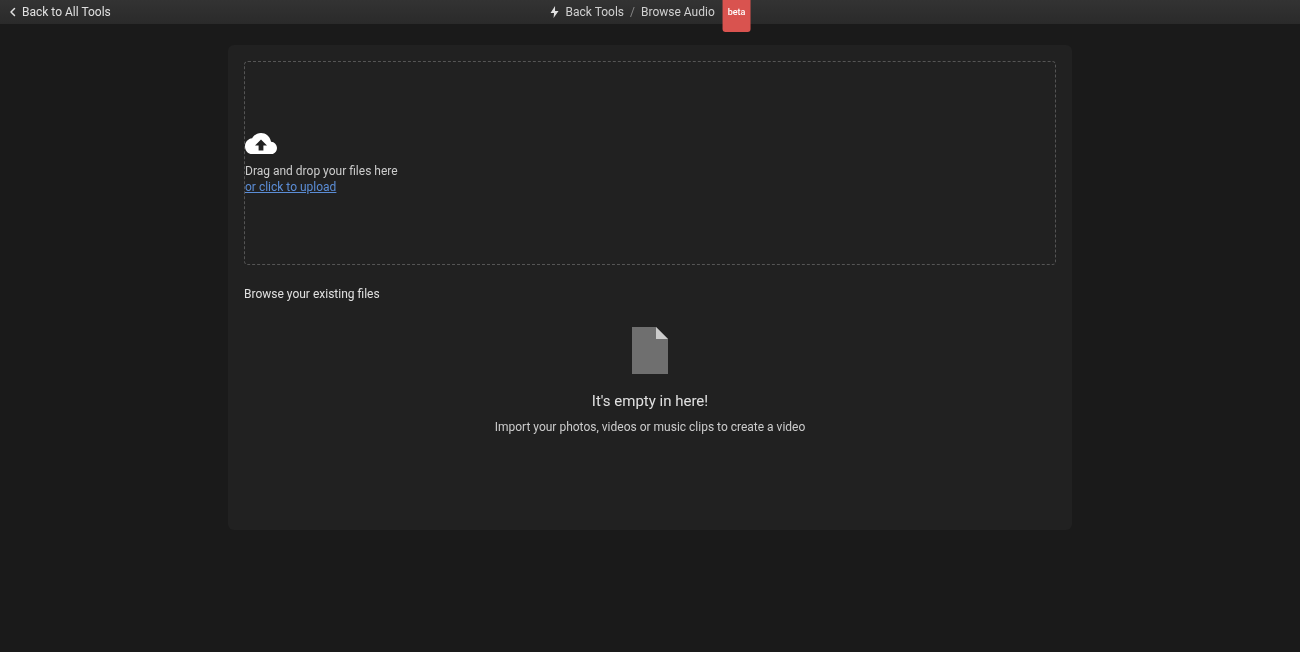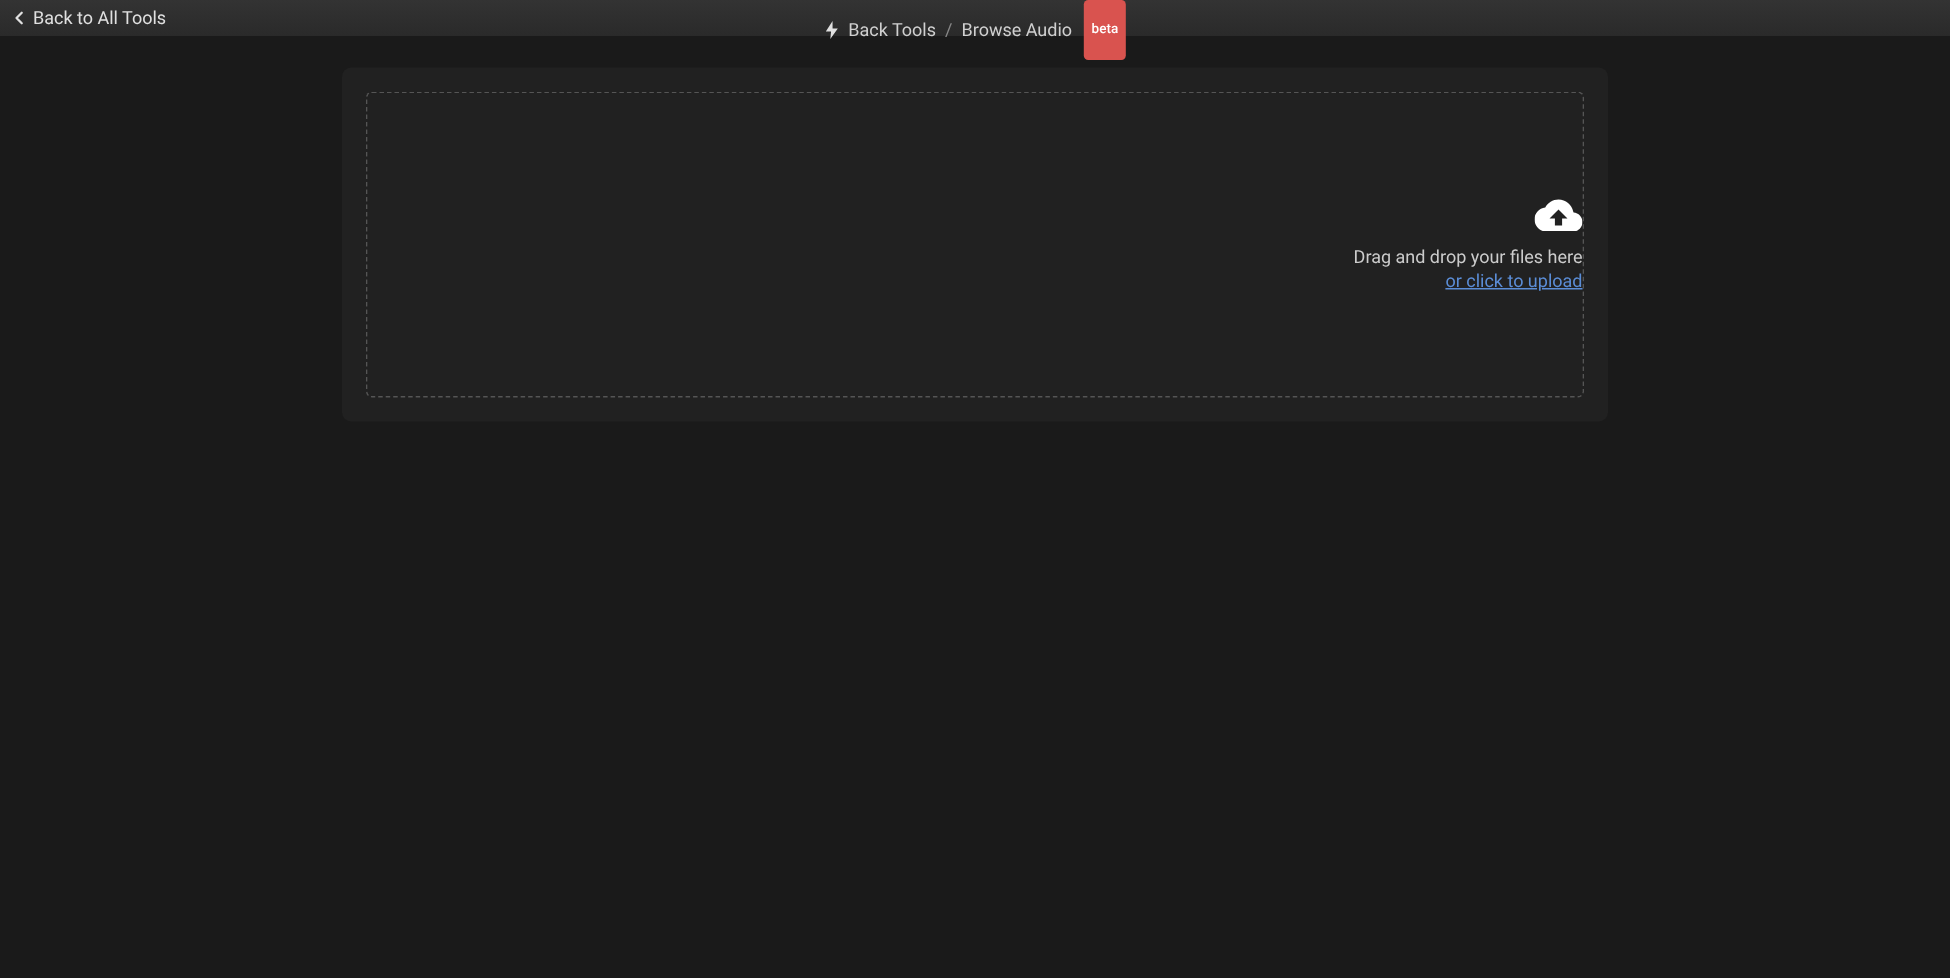--- a/index.html
+++ b/index.html
@@ -14,20 +14,21 @@
       background-color: #1a1a1a;
       font-family: -apple-system, BlinkMacSystemFont, "Segoe UI", Roboto, Arial, sans-serif;
       color: #e0e0e0;
       overflow: hidden;
     }
     
     .header {
       height: 25px;
       background: linear-gradient(to bottom, #333333, #2a2a2a);
       display: flex;
+      align-items: center;
       position: relative;
       border-bottom: 1px solid #1a1a1a;
     }
     
     .back-link {
       display: flex;
       align-items: center;
       padding-left: 8px;
       font-size: 12px;
       color: #e0e0e0;
@@ -87,21 +88,21 @@
       padding: 16px;
     }
     
     .dropzone {
       border: 1px dashed #555;
       border-radius: 4px;
       width: 100%;
       height: 204px;
       display: flex;
       flex-direction: column;
-      align-items: flex-end;
+      align-items: flex-start;
       justify-content: center;
       cursor: pointer;
     }
     
     .cloud-icon {
       width: 32px;
       height: 22px;
       margin-bottom: 10px;
     }
     
@@ -181,15 +182,27 @@
   <div class="panel">
 
     <div class="dropzone">
       <svg class="cloud-icon" viewBox="0 0 32 22" fill="#ffffff">
         <path d="M25.8 9.04C24.88 4.4 20.84 1 16 1c-3.84 0-7.18 2.18-8.84 5.36C3.04 6.8 0 10.22 0 14.4c0 4.42 3.58 8 8 8h17.6c3.54 0 6.4-2.86 6.4-6.4 0-3.38-2.62-6.12-5.94-6.36l-.26-.6zM18.4 13.6v4.8h-4.8v-4.8H10L16 7.6l6 6h-3.6z"></path>
       </svg>
       <div class="dropzone-text">Drag and drop your files here</div>
       <div class="upload-link">or click to upload</div>
     </div>
 
+    <div class="browse-section">
+      <div class="browse-title">Browse your existing files</div>
+
+      <div class="empty-state">
+        <svg class="file-icon" viewBox="0 0 36 47">
+          <path d="M0 0 L24 0 L36 12 L36 47 L0 47 Z" fill="#6f6f6f"></path>
+          <path d="M24 0 L24 12 L36 12 Z" fill="#cccccc"></path>
+        </svg>
+        <div class="empty-title">It's empty in here!</div>
+        <div class="empty-subtitle">Import your photos, videos or music clips to create a video</div>
+      </div>
+    </div>
 
   </div>
 </div>
 
 </body></html>

